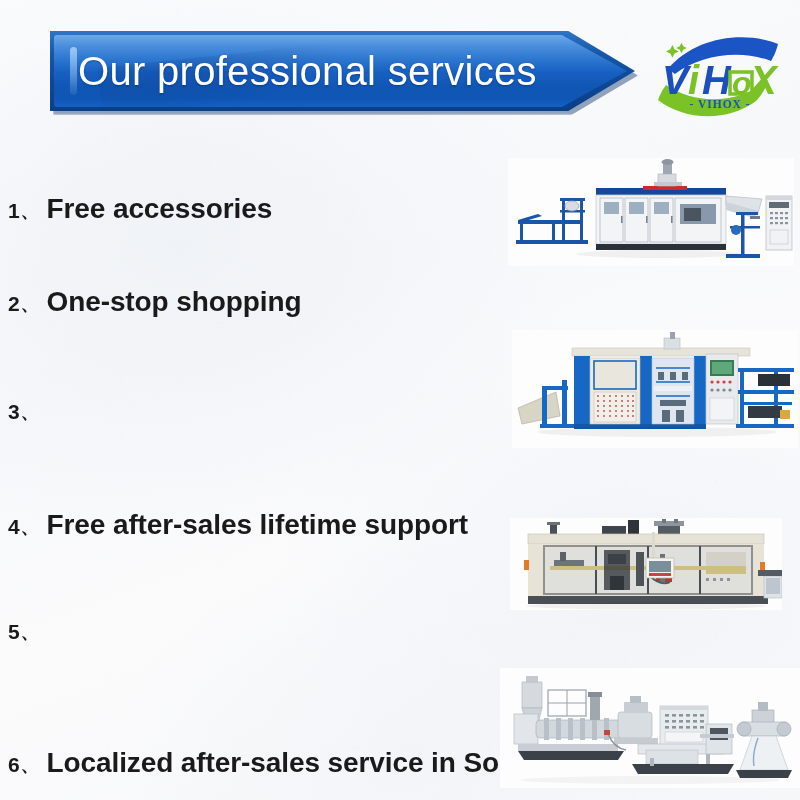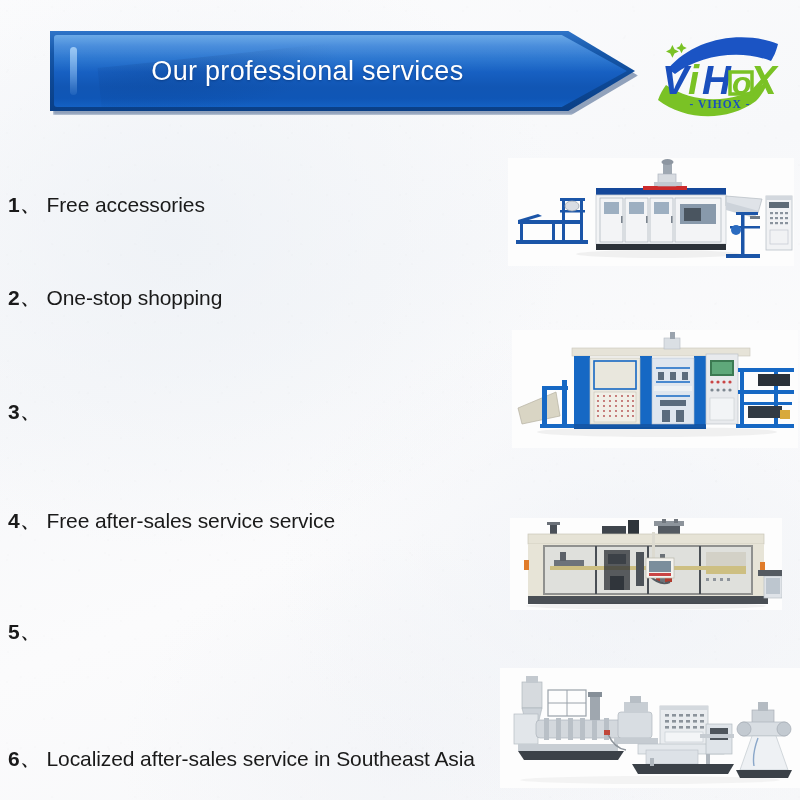--- a/index.html
+++ b/index.html
@@ -121,21 +121,21 @@
     pointer-events: none;
   }
   #banner-title {
     position: absolute;
     left: 0; top: 0;
     width: 88%; height: 100%;
     display: flex;
     align-items: center;
     justify-content: center;
     color: #ffffff;
-    font-size: 27px;
+    font-size: 40px;
     font-weight: 400;
     letter-spacing: .3px;
     text-shadow: 0 1px 2px rgba(0,30,80,.40);
     white-space: nowrap;
   }
 
   
   #logo {
     position: absolute;
     left: 650px; top: 22px;
@@ -164,21 +164,21 @@
     font-size: 21px;
     font-weight: bold;
     margin-right: 1px;
   }
   .service-sep {
     font-size: 19px;
     margin-right: 7px;
     position: relative;
     top: -1px;
   }
-  .service-label { font-size: 21px; font-weight: normal; }
+  .service-label { font-size: 28px; font-weight: bold; }
 
   .si-1 { top: 53px; }
   .si-2 { top: 146px; }
   .si-3 { top: 260px; }
   .si-4 { top: 369px; }
   .si-5 { top: 480px; }
   .si-6 { top: 607px; }
 
   
   .machine {
@@ -252,21 +252,21 @@
     </div>
 
     <div class="service-item si-3">
       <span class="service-num">3</span>
       <span class="service-sep">、</span>
     </div>
 
     <div class="service-item si-4">
       <span class="service-num">4</span>
       <span class="service-sep">、</span>
-      <span class="service-label">Free after-sales service service</span>
+      <span class="service-label">Free after-sales lifetime support</span>
     </div>
 
     <div class="service-item si-5">
       <span class="service-num">5</span>
       <span class="service-sep">、</span>
     </div>
 
     <div class="service-item si-6">
       <span class="service-num">6</span>
       <span class="service-sep">、</span>

